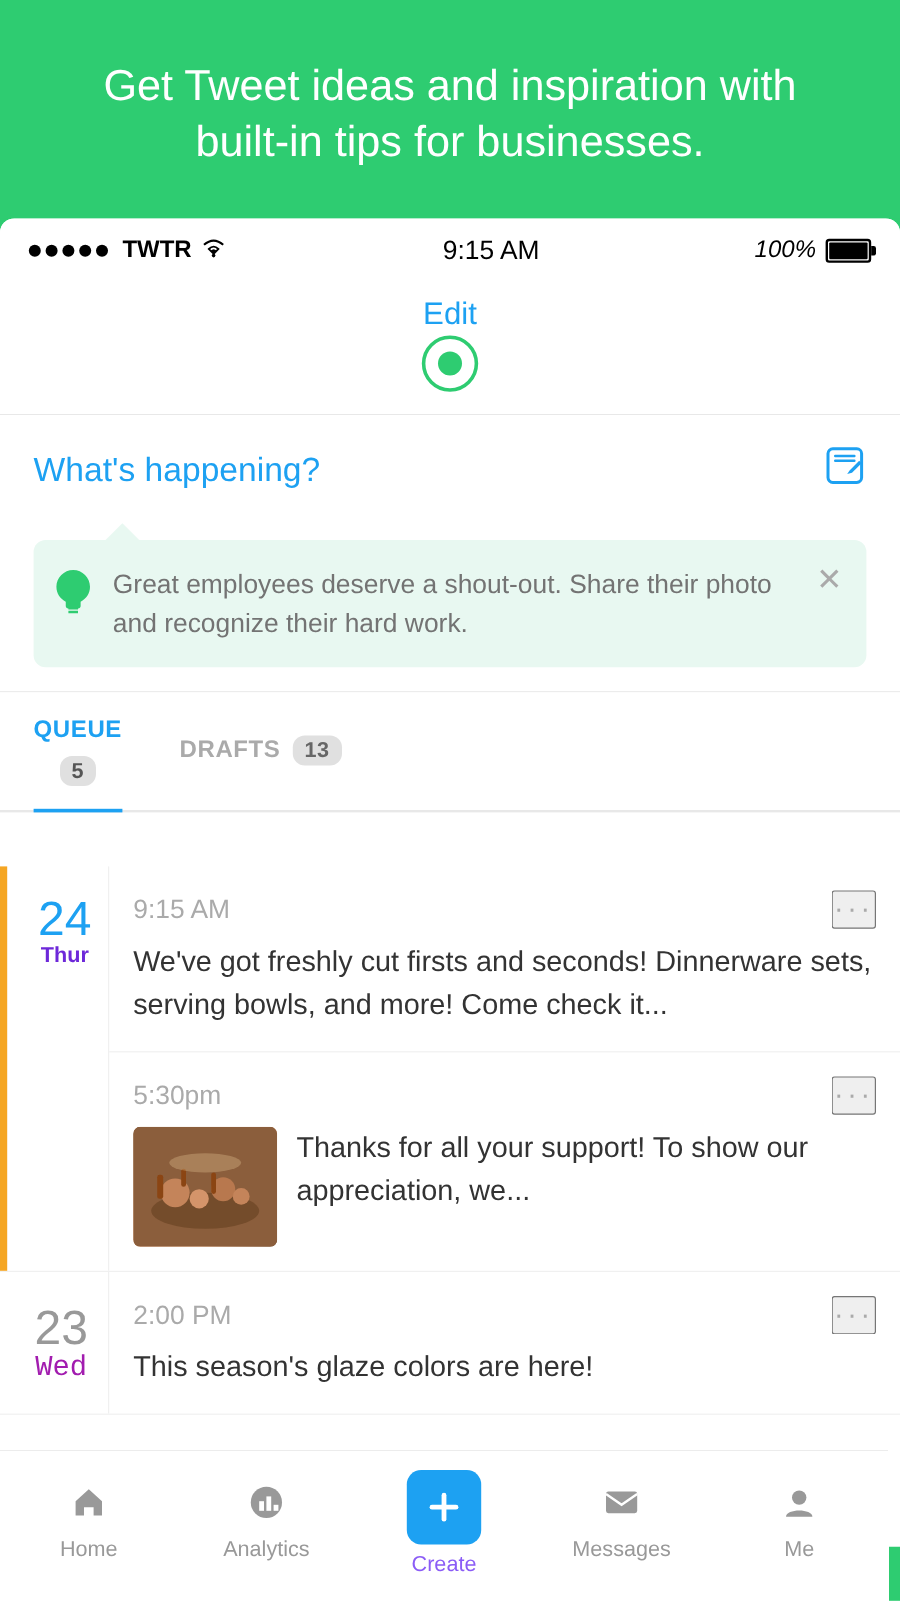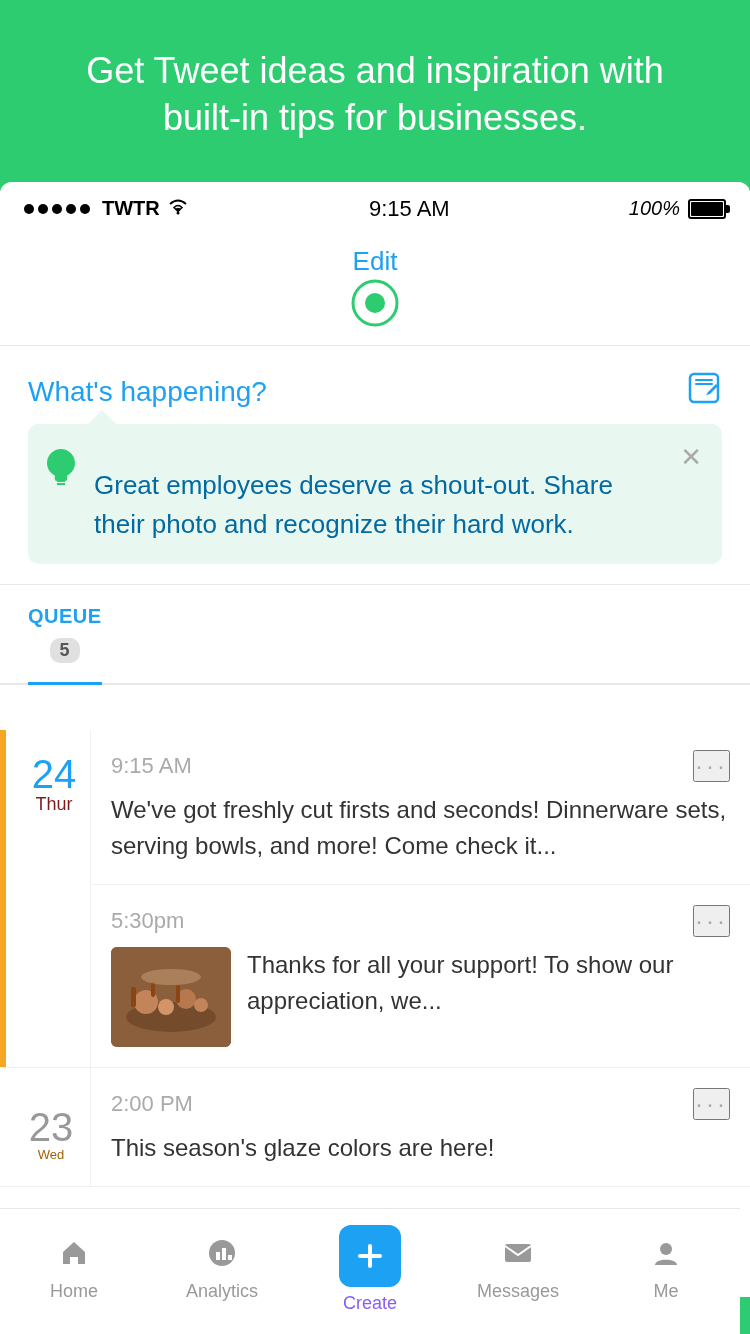--- a/index.html
+++ b/index.html
@@ -96,21 +96,21 @@
     
     .compose-area {
       padding: 24px 28px 20px;
       border-bottom: 1px solid #e8e8e8;
       background: #fff;
     }
     .compose-header {
       display: flex;
       justify-content: space-between;
       align-items: center;
-      margin-bottom: 10px;
+      margin-bottom: 36px;
     }
     .compose-placeholder {
       color: #1DA1F2;
       font-size: 28px;
       font-weight: 400;
     }
     .compose-icon {
       color: #1DA1F2;
       font-size: 32px;
     }
@@ -134,25 +134,24 @@
       border-right: 14px solid transparent;
       border-bottom: 14px solid #e8f8f1;
     }
     .tip-icon {
       color: #2ecc71;
       font-size: 36px;
       flex-shrink: 0;
       margin-top: 2px;
     }
     .tip-text {
-      color: #0369a1;
-      font-size: 26px;
+      color: #737373;
+      font-size: 22px;
       line-height: 1.5;
       flex: 1;
-      margin-top: 22px;
     }
     .tip-close {
       color: #aaa;
       font-size: 26px;
       flex-shrink: 0;
       cursor: pointer;
       background: none; border: none;
       margin-top: -2px;
     }
 
@@ -226,22 +225,22 @@
       border-left: 6px solid #f5a623;
     }
     .day-number {
       font-size: 40px;
       font-weight: 300;
       color: #1DA1F2;
       line-height: 1;
     }
     .day-name {
       font-size: 18px;
-      color: #7f1d1d;
-      font-weight: 400;
+      color: #6d28d9;
+      font-weight: 700;
     }
     .day-posts {
       flex: 1;
       border-left: 1px solid #f0f0f0;
     }
 
     
     .post-item {
       padding: 20px 20px 20px 20px;
       border-bottom: 1px solid #f0f0f0;
@@ -307,22 +306,23 @@
       align-items: center;
       justify-content: flex-end;
     }
     .day-23-number {
       font-size: 40px;
       font-weight: 300;
       color: #999;
       line-height: 1;
     }
     .day-23-name {
-      font-size: 13px;
-      color: #a16207;
+      font-size: 24px;
+      color: #a21caf;
+      font-family: Liberation Mono, monospace;
     }
 
     
     .bottom-nav {
       position: fixed;
       bottom: 0;
       left: 0;
       width: 740px;
       background: #fff;
       border-top: 1px solid #e8e8e8;
@@ -436,20 +436,24 @@
       <span class="tip-text">Great employees deserve a shout-out. Share their photo and recognize their hard work.</span>
       <button class="tip-close">✕</button>
     </div>
   </div>
 
   <div class="tabs-bar">
     <div class="tab-item active">
       <span>QUEUE</span>
       <span class="tab-badge active-badge">5</span>
     </div>
+    <div class="tab-item inactive">
+      <span>DRAFTS</span>
+      <span class="tab-badge">13</span>
+    </div>
   </div>
 
   <div class="queue-list">
 
     <div class="day-group">
       <div class="day-label today">
         <span class="day-number">24</span>
         <span class="day-name">Thur</span>
       </div>
       <div class="day-posts">

